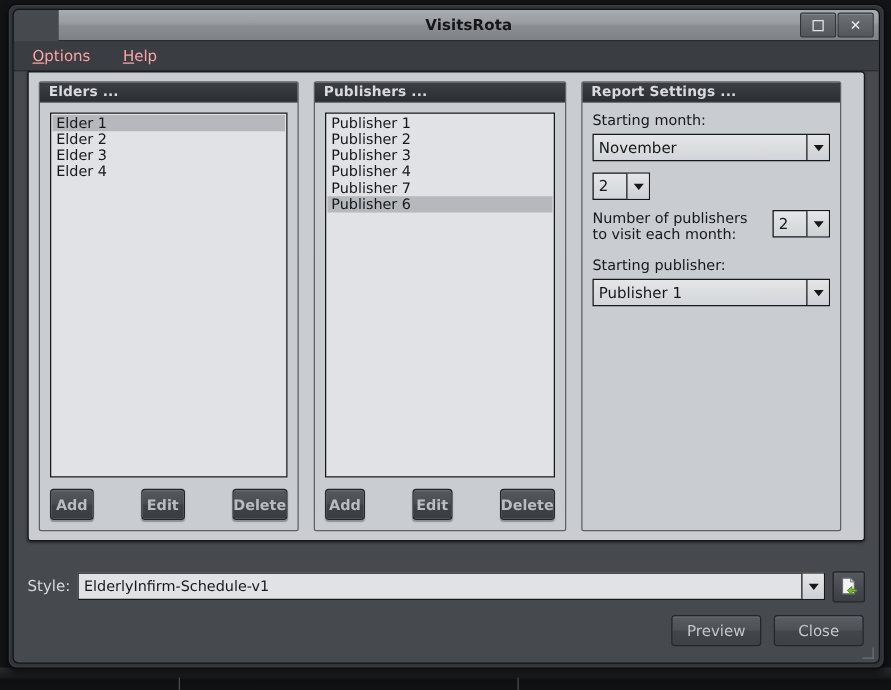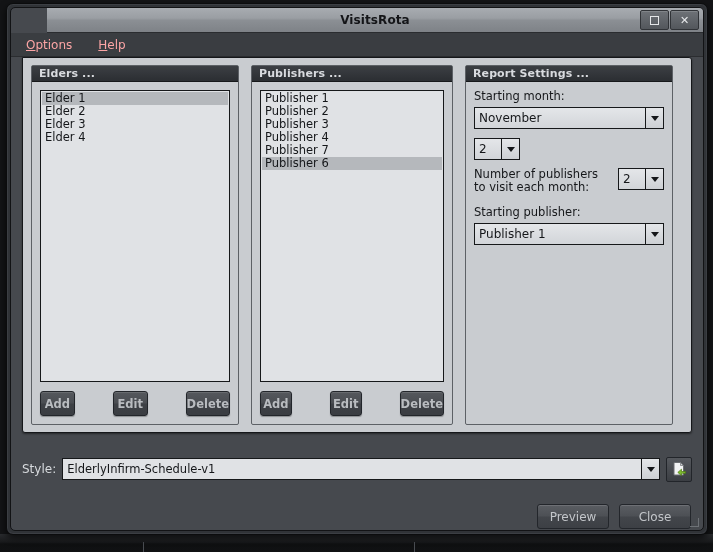--- a/index.html
+++ b/index.html
@@ -336,21 +336,21 @@
     background: linear-gradient(#55585d, #3b3e43);
     border: 1px solid #22252a;
     border-radius: 2px;
     display: flex; align-items: center; justify-content: center;
   }
 
   
   #bottombar {
     position: absolute;
     right: 12px;
-    top: 496px;
+    top: 484px;
     display: flex;
     gap: 10px;
   }
   .btn-wide {
     width: 70px;
     height: 23px;
     background: linear-gradient(#5a5d62 0%, #4d5055 48%, #42454a 52%, #3d4045 100%);
     border: 1px solid #23262b;
     border-radius: 3px;
     color: #c3c6ca;

